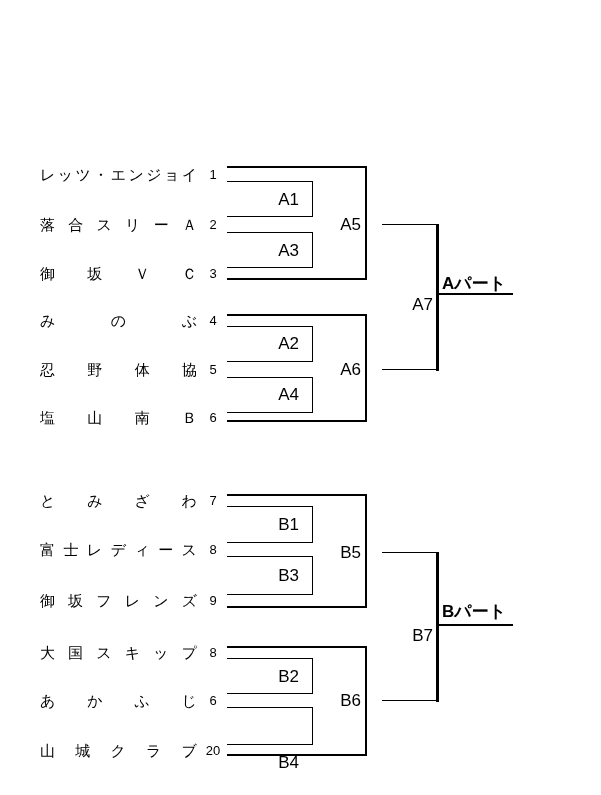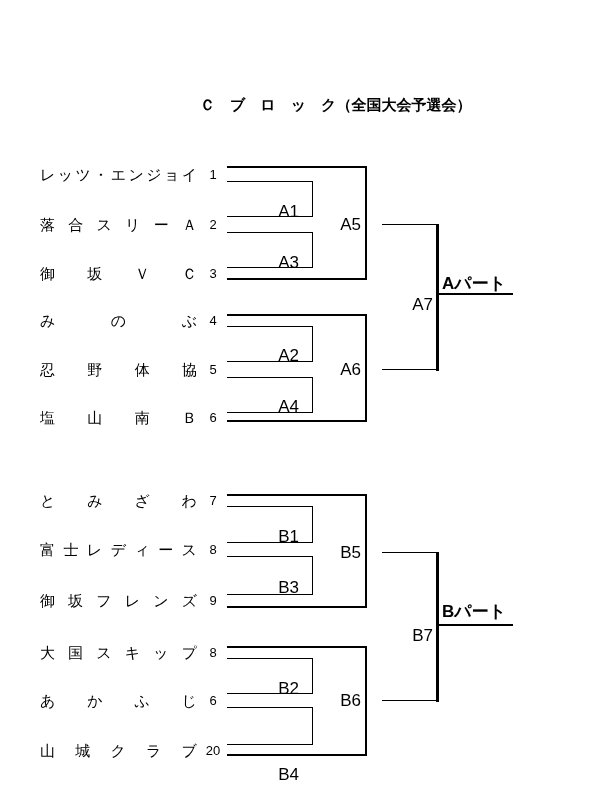--- a/index.html
+++ b/index.html
@@ -35,34 +35,33 @@
     border-style:solid; border-color:#000; border-left:none;
     background:transparent;
   }
   .inner { border-width:1px; }
   .outer { border-width:2px; }
   .hline, .vline { position:absolute; background:#000; }
   .mlabel {
     position:absolute; height:17px; font-size:17px; line-height:17px;
     text-align:right; white-space:nowrap;
   }
-  .ml-inner { left:219px; width:80px;margin-top:12px; }
+  .ml-inner { left:219px; width:80px; }
   .ml-outer { left:281px; width:80px; }
   .ml-final { left:353px; width:80px; }
   .part-label {
     position:absolute; left:442px; height:17px;
     font-size:17px; font-weight:bold; line-height:17px; white-space:nowrap;
   }
 </style>
 </head>
 <body>
 
 <div class="page">
 
-  <div class="subtitle">Ｃ　ブ　ロ　ッ　ク（全国大会予選会）</div>
 
   <div class="team-name jchars" style="top:166px"><span>レ</span><span>ッ</span><span>ツ</span><span>・</span><span>エ</span><span>ン</span><span>ジ</span><span>ョ</span><span>イ</span></div>
   <div class="team-seed" style="top:167px">1</div>
   <div class="team-name jchars" style="top:216px"><span>落</span><span>合</span><span>ス</span><span>リ</span><span>ー</span><span>Ａ</span></div>
   <div class="team-seed" style="top:217px">2</div>
   <div class="team-name jchars" style="top:265px"><span>御</span><span>坂</span><span>Ｖ</span><span>Ｃ</span></div>
   <div class="team-seed" style="top:266px">3</div>
   <div class="team-name jchars" style="top:312px"><span>み</span><span>の</span><span>ぶ</span></div>
   <div class="team-seed" style="top:313px">4</div>
   <div class="team-name jchars" style="top:361px"><span>忍</span><span>野</span><span>体</span><span>協</span></div>

